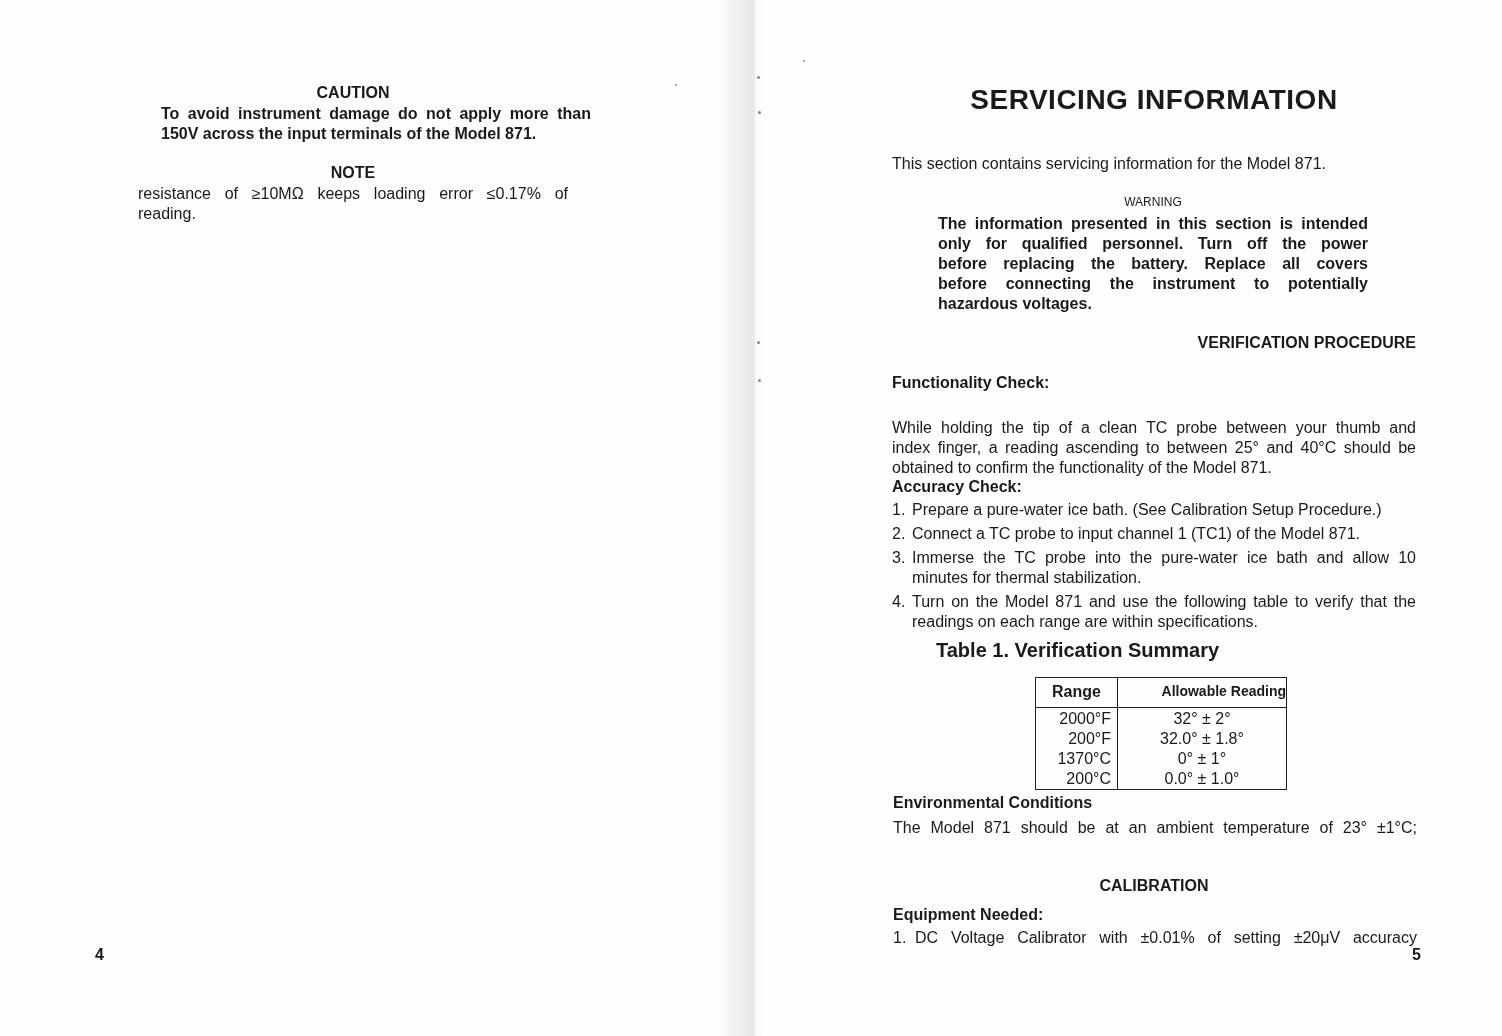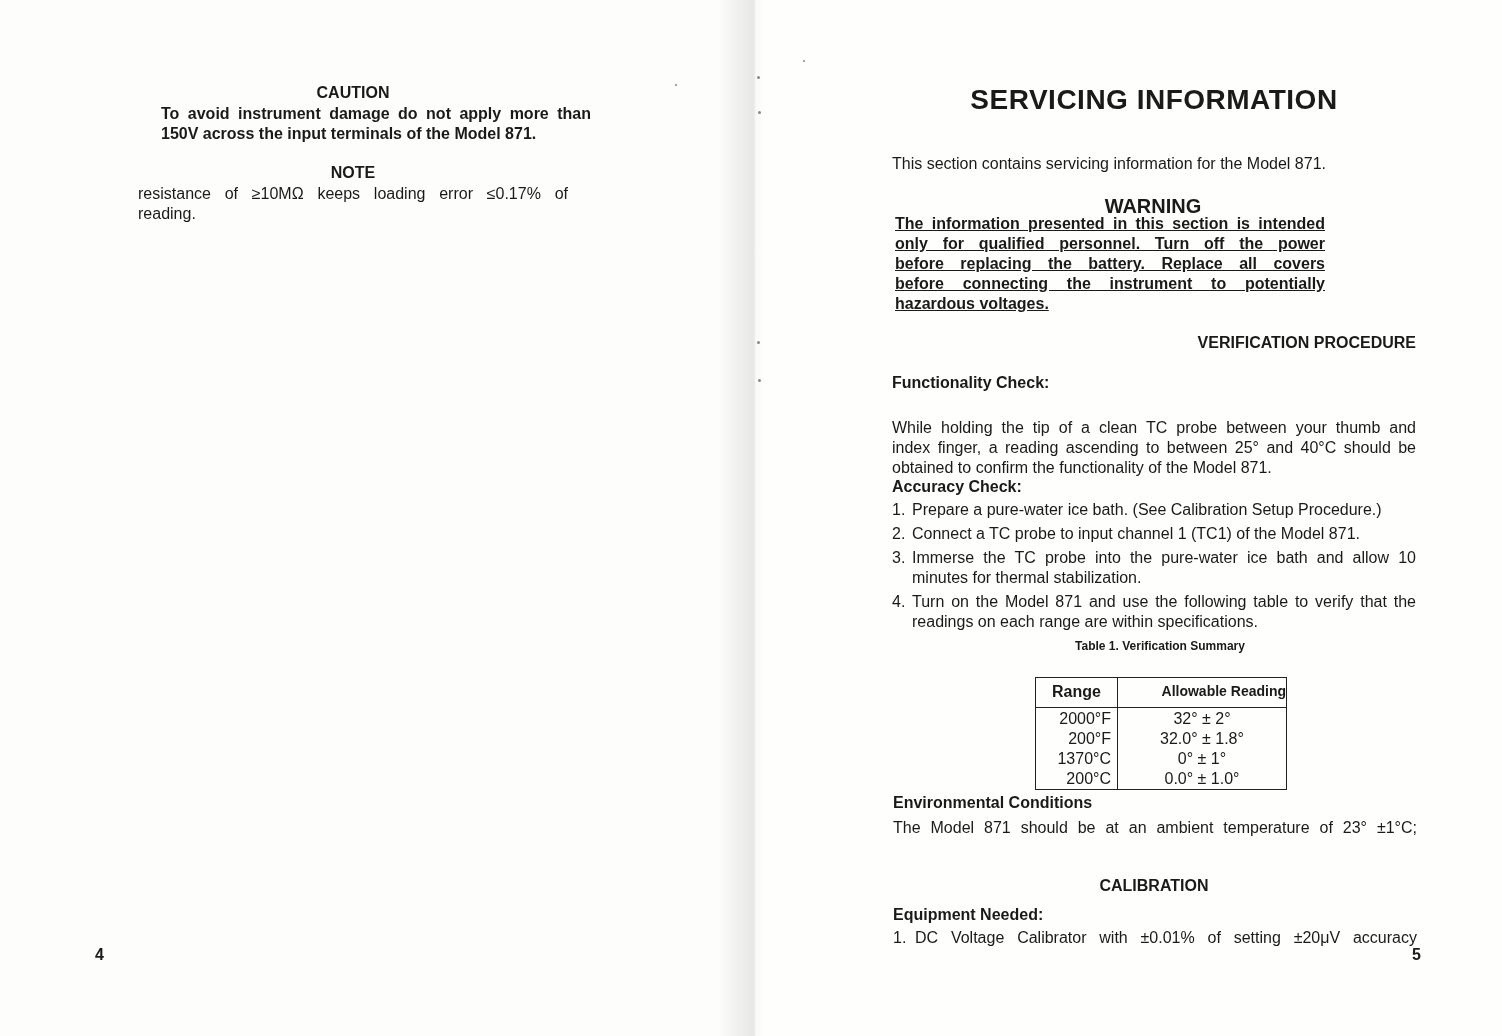--- a/index.html
+++ b/index.html
@@ -22,31 +22,31 @@
   
   .caution-head { left: 138px; top: 84px; width: 430px; font-size: 16px; font-weight: bold; text-align: center; }
   .caution-body { left: 138px; top: 104px; width: 430px; font-size: 16px; font-weight: bold; line-height: 20px; margin-left: 23px; }
   .note-head { left: 138px; top: 164px; width: 430px; font-size: 16px; font-weight: bold; text-align: center; }
   .note-body { left: 138px; top: 184px; width: 430px; font-size: 16px; line-height: 20px; }
   .pnum-left { left: 95px; top: 946px; font-size: 16px; font-weight: bold; }
 
   
   .title { left: 892px; top: 84px; width: 524px; text-align: center; font-size: 28px; font-weight: bold; letter-spacing: 0.5px; }
   .intro { left: 892px; top: 155px; width: 524px; font-size: 16px; }
-  .warn-head { left: 938px; top: 195px; width: 430px; text-align: center; font-size: 20px; font-weight: bold; }
-  .warn-body { left: 895px; top: 214px; width: 430px; font-size: 16px; font-weight: bold; line-height: 20px; text-decoration: underline; }
+  .warn-head { left: 938px; top: 195px; width: 430px; text-align: center; font-size: 12px; font-weight: normal; }
+  .warn-body { left: 938px; top: 214px; width: 430px; font-size: 16px; font-weight: bold; line-height: 20px; }
   .ver-head { left: 892px; top: 334px; width: 524px; text-align: right; font-size: 16px; font-weight: bold; }
   .func-head { left: 892px; top: 374px; font-size: 16px; font-weight: bold; }
   .func-body { left: 892px; top: 418px; width: 524px; font-size: 16px; line-height: 20px; }
   .acc-head { left: 892px; top: 478px; font-size: 16px; font-weight: bold; }
   .steps { left: 892px; top: 500px; width: 524px; font-size: 16px; line-height: 20px; margin: 0; padding: 0; list-style: none; }
   .steps li { display: flex; margin-bottom: 4px; }
   .steps .num { width: 20px; flex: none; }
   .steps .txt { flex: 1; }
-  .table-caption { left: 892px; top: 639px; width: 536px; text-align: center; font-size: 12px; font-weight: bold; }
+  .table-caption { left: 936px; top: 639px; width: 536px; font-size: 20px; font-weight: bold; }
   .vtable {
     position: absolute; left: 1035px; top: 677px; width: 252px; height: 113px;
     border: 1.5px solid #222; box-sizing: border-box;
   }
   .vtable .hdr { position: absolute; left: 0; top: 0; right: 0; height: 29px; border-bottom: 1.5px solid #222; }
   .vtable .divider { position: absolute; left: 81px; top: 0; bottom: 0; border-left: 1.5px solid #222; }
   .vtable .h1 { position: absolute; left: 0; width: 81px; top: 5px; text-align: center; font-weight: bold; font-size: 16px; }
   .vtable .h2 { position: absolute; left: 82px; right: 0; top: 5px; text-align: right; font-weight: bold; font-size: 14px; }
   .vtable .rows { position: absolute; left: 0; right: 0; top: 32px; }
   .vtable .row { height: 20px; font-size: 16px; position: relative; }

